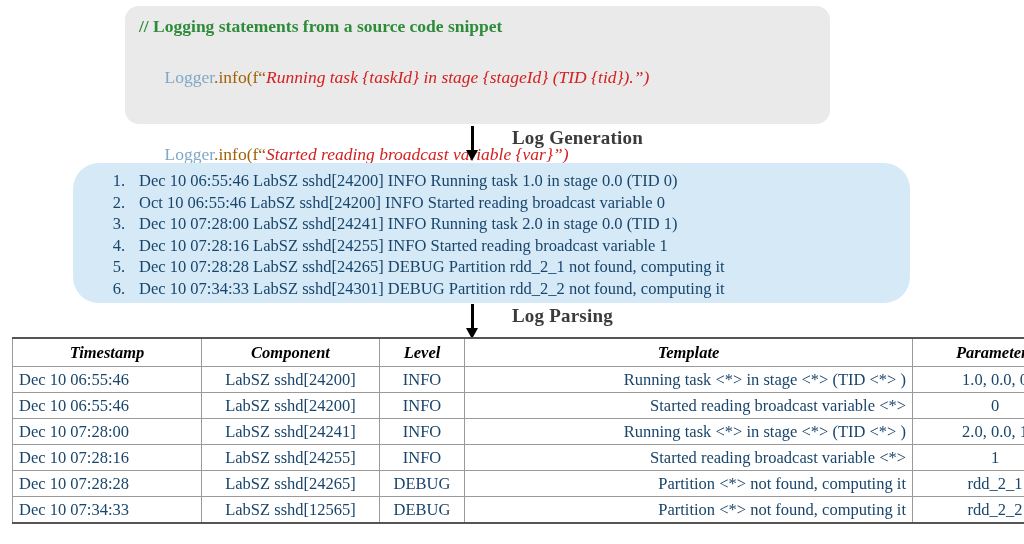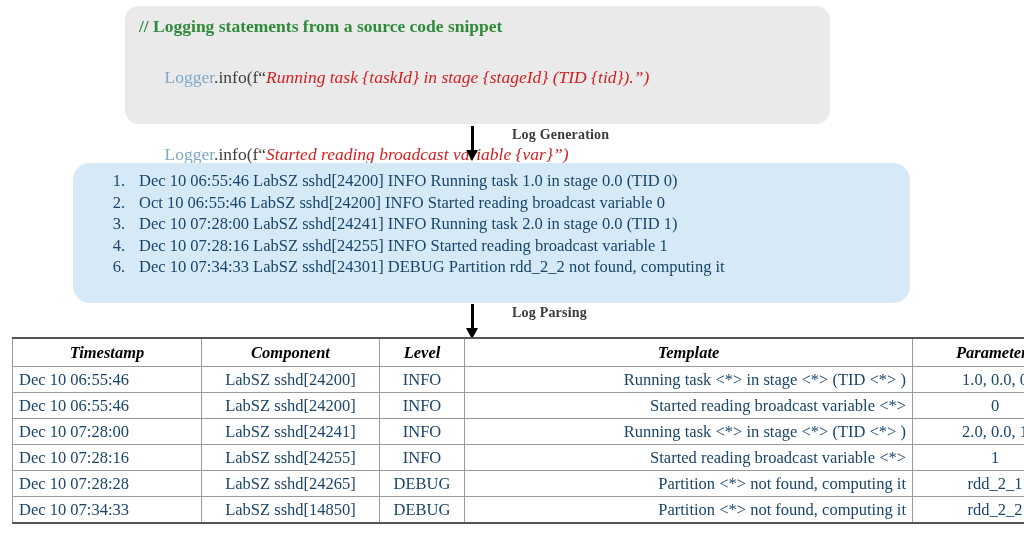--- a/index.html
+++ b/index.html
@@ -32,21 +32,21 @@
     font-size: 17.5px;
     line-height: 25.5px;
     white-space: pre;
     color: #1a1a1a;
   }
   .code-comment {
     color: #2e8b3a;
     font-weight: bold;
   }
   .tok-obj   { color: #7fa8c9; margin-left: 8px; }
-  .tok-plain { color: #404040; }
+  .tok-plain { color: #a16207; }
   .tok-str   { color: #d42020; font-style: italic; }
 
   
   .arrow-wrap {
     position: absolute;
     left: 0;
     width: 1024px;
     height: 40px;
   }
   #arrow-1 { top: 124px; }
@@ -67,35 +67,35 @@
     width: 0;
     height: 0;
     border-left: 6.5px solid transparent;
     border-right: 6.5px solid transparent;
     border-top: 11px solid #000000;
   }
   .stage-label {
     position: absolute;
     left: 512px;
     top: 3px;
-    font-size: 14px;
+    font-size: 19px;
     font-weight: bold;
     color: #3b3b3b;
     letter-spacing: 0.2px;
   }
 
   
   #log-box {
     position: absolute;
     left: 73px;
     top: 163px;
     width: 837px;
     height: 140px;
     background: #d5e9f7;
-    border-radius: 17px;
+    border-radius: 26px;
     box-sizing: border-box;
     padding: 7px 0 0 0;
   }
   .log-line {
     font-size: 16.5px;
     line-height: 21.5px;
     color: #19456b;
     white-space: pre;
     padding-left: 22px;
   }
@@ -169,20 +169,21 @@
   <div class="arrow-shaft"></div>
   <div class="arrow-head"></div>
   <div class="stage-label">Log Generation</div>
 </div>
 
 <div id="log-box">
   <div class="log-line"><span class="log-num">1.</span><span>Dec 10 06:55:46 LabSZ sshd[24200] INFO Running task 1.0 in stage 0.0 (TID 0)</span></div>
   <div class="log-line"><span class="log-num">2.</span><span>Oct 10 06:55:46 LabSZ sshd[24200] INFO Started reading broadcast variable 0</span></div>
   <div class="log-line"><span class="log-num">3.</span><span>Dec 10 07:28:00 LabSZ sshd[24241] INFO Running task 2.0 in stage 0.0 (TID 1)</span></div>
   <div class="log-line"><span class="log-num">4.</span><span>Dec 10 07:28:16 LabSZ sshd[24255] INFO Started reading broadcast variable 1</span></div>
+  <div class="log-line"><span class="log-num">5.</span><span>Dec 10 07:28:28 LabSZ sshd[24265] DEBUG Partition rdd_2_1 not found, computing it</span></div>
   <div class="log-line"><span class="log-num">6.</span><span>Dec 10 07:34:33 LabSZ sshd[24301] DEBUG Partition rdd_2_2 not found, computing it</span></div>
 </div>
 
 <div class="arrow-wrap" id="arrow-2">
   <div class="arrow-shaft"></div>
   <div class="arrow-head"></div>
   <div class="stage-label">Log Parsing</div>
 </div>
 
 <table id="parse-table">
@@ -226,19 +227,19 @@
     </tr>
     <tr>
       <td class="col-ts">Dec 10 07:28:28</td>
       <td class="col-comp">LabSZ sshd[24265]</td>
       <td class="col-lvl">DEBUG</td>
       <td class="col-tpl">Partition &lt;*&gt; not found, computing it</td>
       <td class="col-par">rdd_2_1</td>
     </tr>
     <tr>
       <td class="col-ts">Dec 10 07:34:33</td>
-      <td class="col-comp">LabSZ sshd[14850]</td>
+      <td class="col-comp">LabSZ sshd[12565]</td>
       <td class="col-lvl">DEBUG</td>
       <td class="col-tpl">Partition &lt;*&gt; not found, computing it</td>
       <td class="col-par">rdd_2_2</td>
     </tr>
   </tbody>
 </table>
 
 </body></html>

